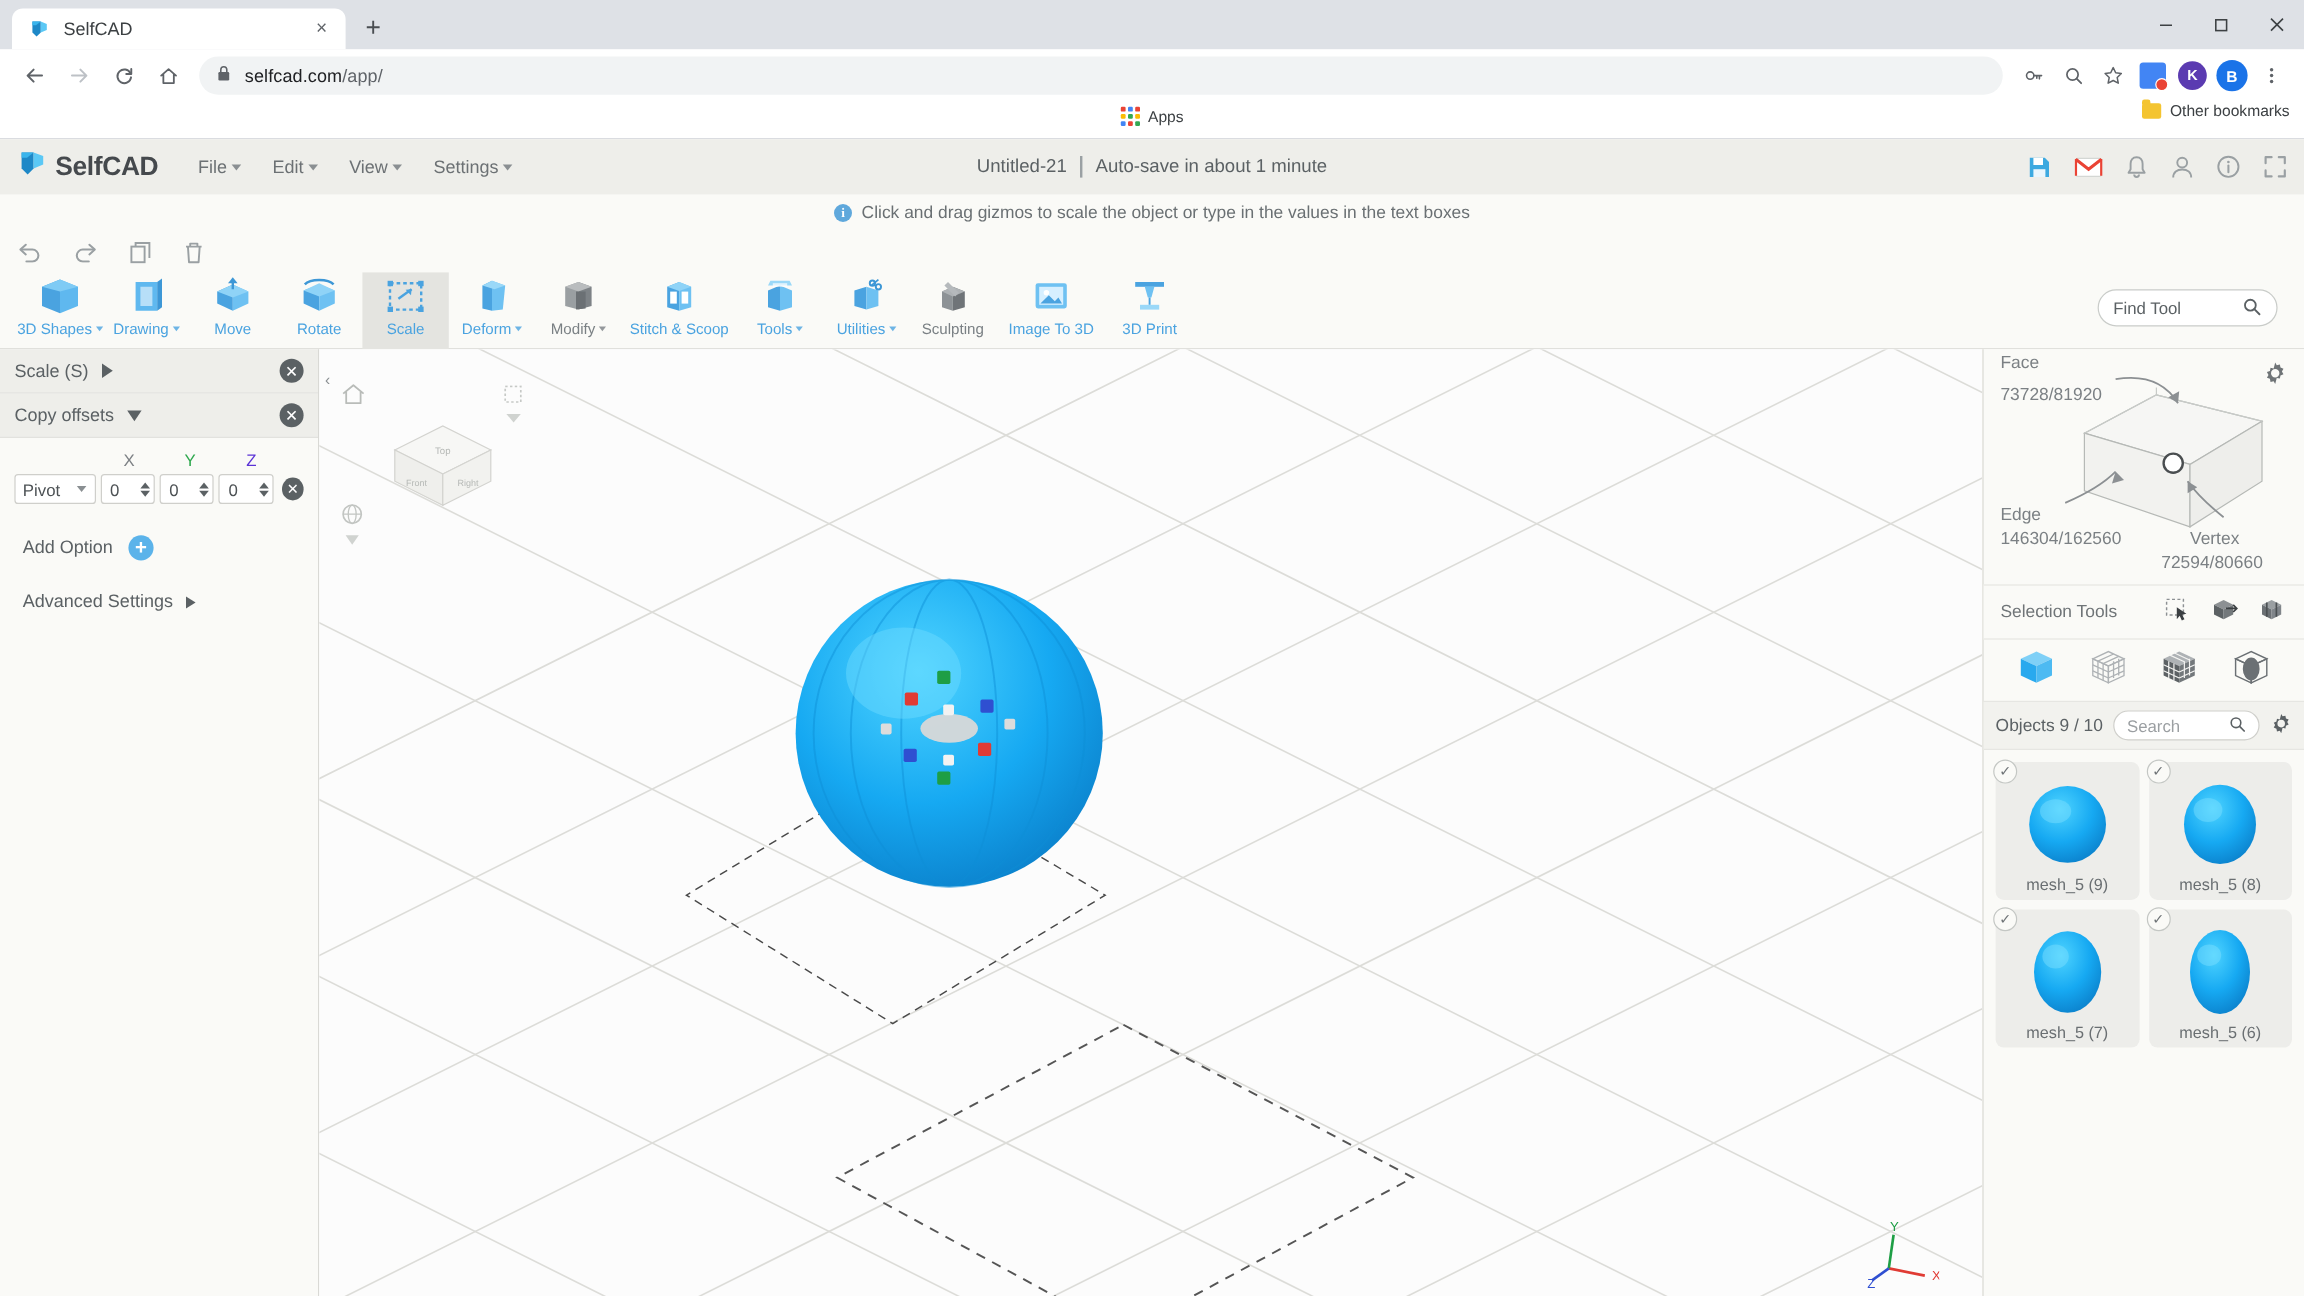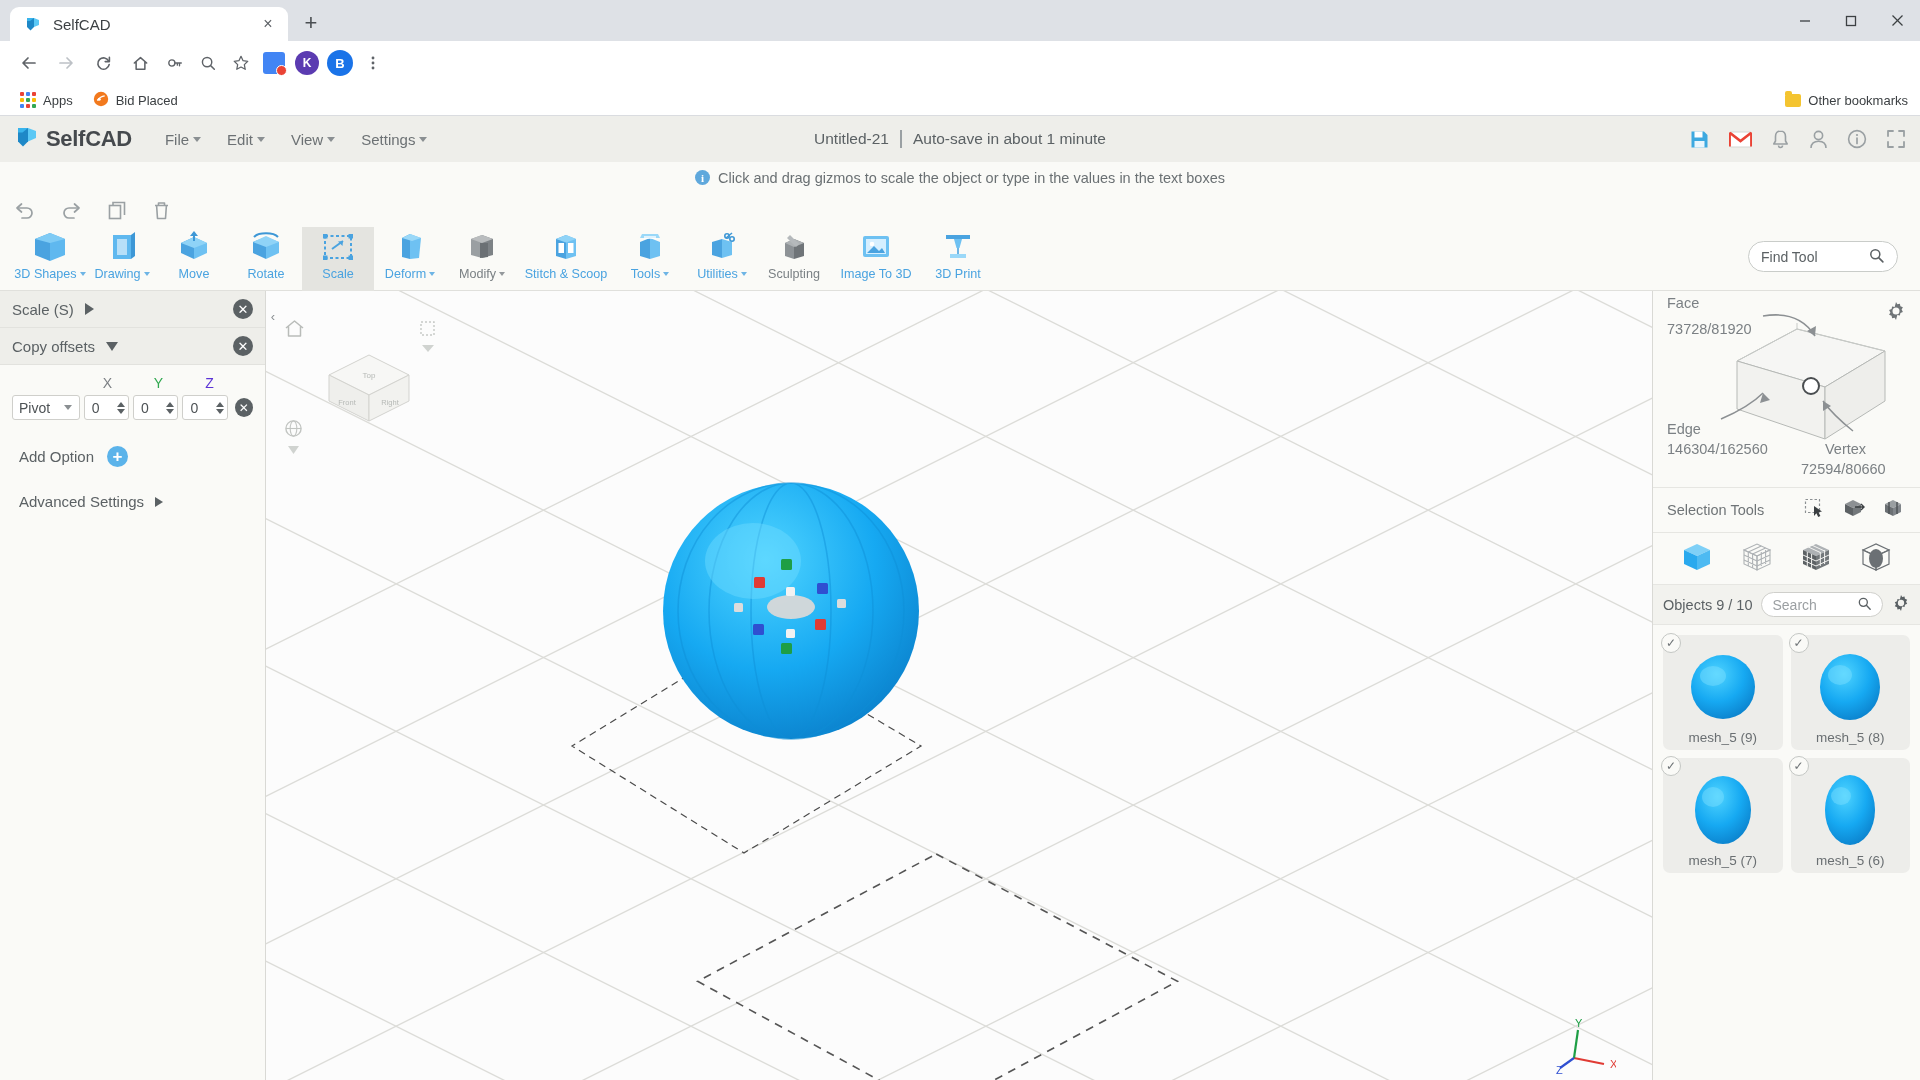--- a/index.html
+++ b/index.html
@@ -81,22 +81,23 @@
     display: flex; align-items: center; justify-content: center;
   }
   .avatar-b {
     width: 26px; height: 26px; border-radius: 50%; background: #1a73e8;
     color: #fff; font-size: 13px; font-weight: bold;
     display: flex; align-items: center; justify-content: center;
   }
 
   .bookmarks {
     height: 31px; background: #fff; display: flex; align-items: center;
-    padding: 0 12px; gap: 4px; border-bottom: 1px solid #dadce0;
+    padding: 0 12px; gap: 14px; border-bottom: 1px solid #dadce0;
     position: relative;
+    flex-direction: column;
   }
   .bm-item {
     display: flex; align-items: center; gap: 7px; padding: 4px 8px;
     border-radius: 4px; font-size: 13px; color: #3c4043;
   }
   .apps-grid { width: 16px; height: 16px; display: grid;
     grid-template-columns: repeat(3, 4px); grid-template-rows: repeat(3, 4px);
     gap: 2px; }
   .apps-grid i { display:block; width:4px; height:4px; border-radius:1px; }
   .bm-right {
@@ -406,20 +407,31 @@
   <div class="nav-btn">
     <svg width="19" height="19" viewBox="0 0 20 20">
         <path d="M15.5 7.5 A6 6 0 1 0 16 11" fill="none" stroke="currentColor" stroke-width="1.7" stroke-linecap="round"></path>
         <path d="M16.2 3.6 L16.2 8 L11.8 8" fill="none" stroke="currentColor" stroke-width="1.7" stroke-linecap="round" stroke-linejoin="round"></path>
       </svg>
   </div>
   <div class="nav-btn">
     <svg width="19" height="19" viewBox="0 0 20 20">
         <path d="M3.5 9.5 L10 3.8 L16.5 9.5 M5.4 8.2 V16 H14.6 V8.2" fill="none" stroke="currentColor" stroke-width="1.6" stroke-linecap="round" stroke-linejoin="round"></path>
       </svg>
+  </div>
+  <div class="omnibox">
+    <span>
+      <svg width="13" height="14" viewBox="0 0 13 14">
+          <rect x="2" y="6" width="9" height="7" rx="1" fill="#5f6368"></rect>
+          <path d="M4 6 V4.2 A2.5 2.5 0 0 1 9 4.2 V6" fill="none" stroke="#5f6368" stroke-width="1.3"></path>
+        </svg>
+    </span>
+    <span class="omnibox-url">
+      <span>selfcad.com</span><span class="dim">/app/</span>
+    </span>
   </div>
   <div class="tb-icon">
     <svg width="18" height="18" viewBox="0 0 20 20">
         <circle cx="6.5" cy="10" r="3.4" fill="none" stroke="currentColor" stroke-width="1.5"></circle>
         <path d="M10 10 H17 M15 10 V13 M12.6 10 V12.4" fill="none" stroke="currentColor" stroke-width="1.5" stroke-linecap="round"></path>
       </svg>
   </div>
   <div class="tb-icon">
     <svg width="18" height="18" viewBox="0 0 20 20">
         <circle cx="9" cy="9" r="5.2" fill="none" stroke="currentColor" stroke-width="1.6"></circle>

